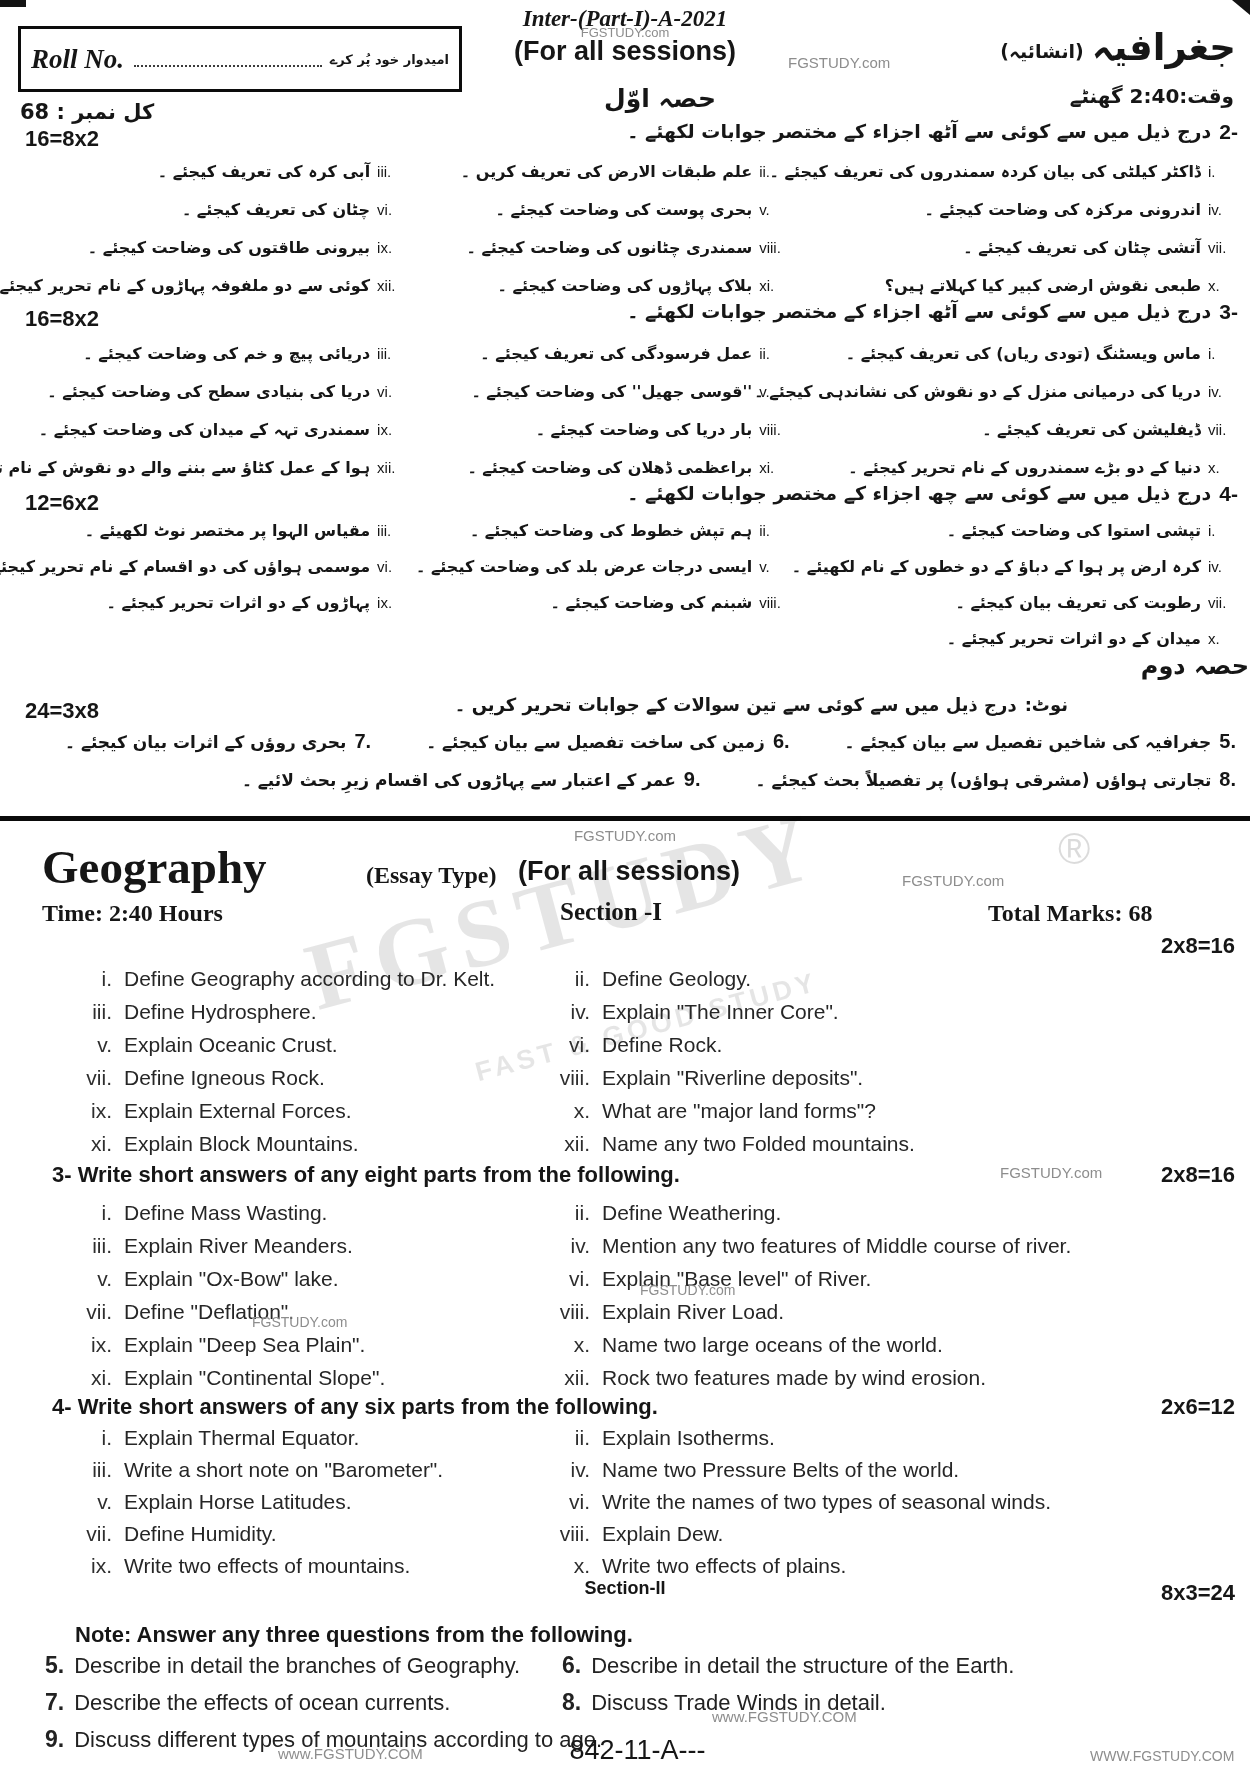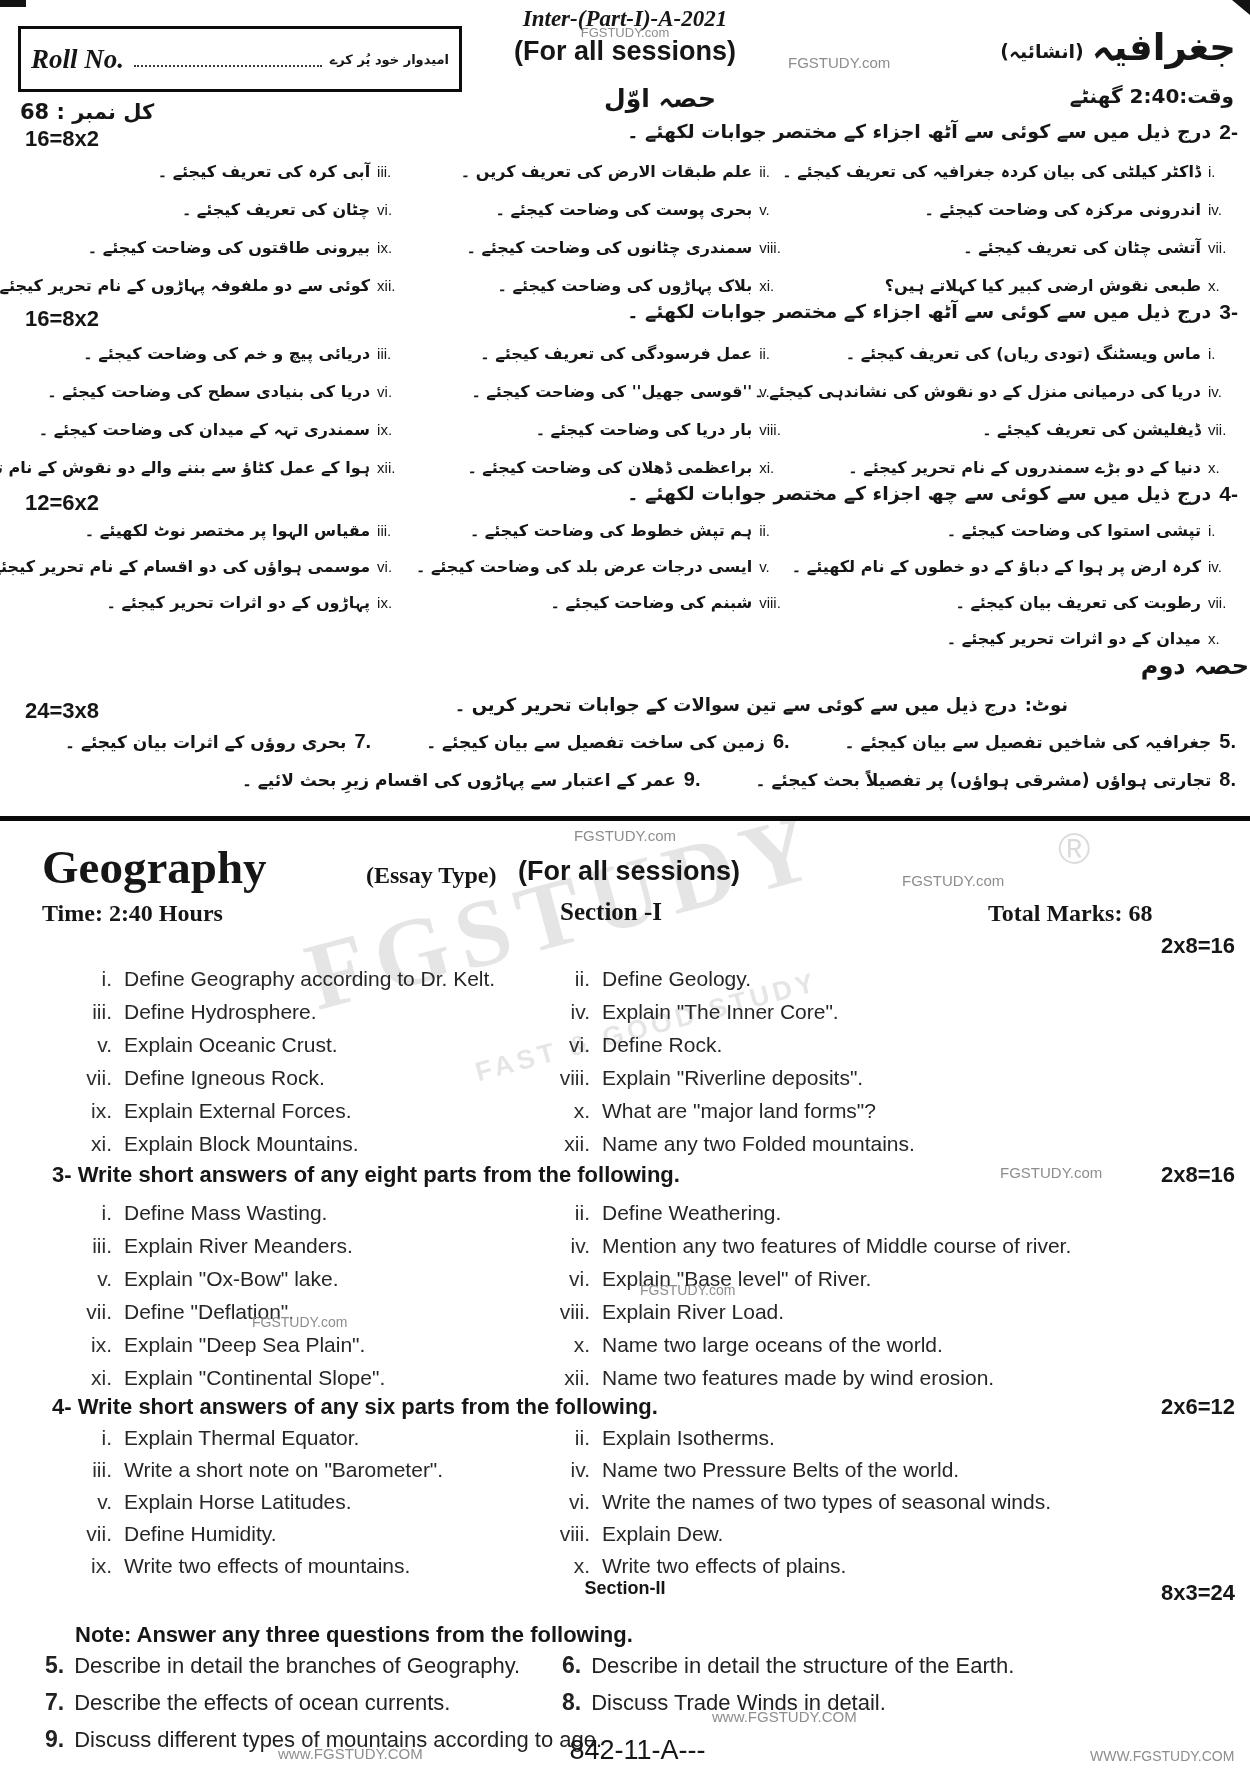--- a/index.html
+++ b/index.html
@@ -109,21 +109,21 @@
   <div class="abs wm-titleleft gray">FGSTUDY.com</div>
 
   <div class="abs ur-head ur" style="top:120px">
     <span class="qno" dir="ltr">2-</span>
     <span>درج ذیل میں سے کوئی سے آٹھ اجزاء کے مختصر جوابات لکھئے ۔</span>
   </div>
   <div class="abs marksL" style="top:126px">16=8x2</div>
   <div class="abs ur-grid ur" style="top:152px">
     <div class="uit">
         <span class="n" dir="ltr">i.</span>
-        <span class="t">ڈاکٹر کیلٹی کی بیان کردہ جغرافیہ کی تعریف کیجئے ۔</span>
+        <span class="t">ڈاکٹر کیلٹی کی بیان کردہ سمندروں کی تعریف کیجئے ۔</span>
       </div>
     <div class="uit">
         <span class="n" dir="ltr">ii.</span>
         <span class="t">علم طبقات الارض کی تعریف کریں ۔</span>
       </div>
     <div class="uit">
         <span class="n" dir="ltr">iii.</span>
         <span class="t">آبی کرہ کی تعریف کیجئے ۔</span>
       </div>
     <div class="uit">
@@ -410,21 +410,21 @@
     <div class="eit">
         <span class="n">x.</span>
         <span>Name two large oceans of the world.</span>
       </div>
     <div class="eit">
         <span class="n">xi.</span>
         <span>Explain "Continental Slope".</span>
       </div>
     <div class="eit">
         <span class="n">xii.</span>
-        <span>Name two features made by wind erosion.</span>
+        <span>Rock two features made by wind erosion.</span>
       </div>
   </div>
 
   <div class="abs en-qhead" style="top:1394px">4- Write short answers of any six parts from the following.</div>
   <div class="abs marksR" style="top:1394px">2x6=12</div>
   <div class="abs wm-q4a gray">FGSTUDY.com</div>
   <div class="abs wm-q4b gray">FGSTUDY.com</div>
   <div class="abs en-grid q4e" style="top:1422px">
     <div class="eit">
         <span class="n">i.</span>

